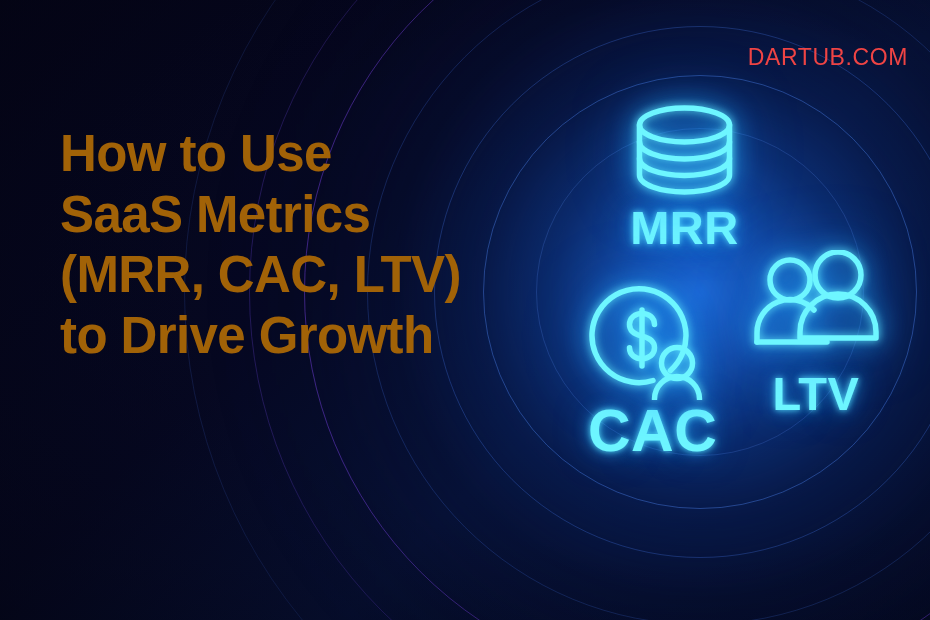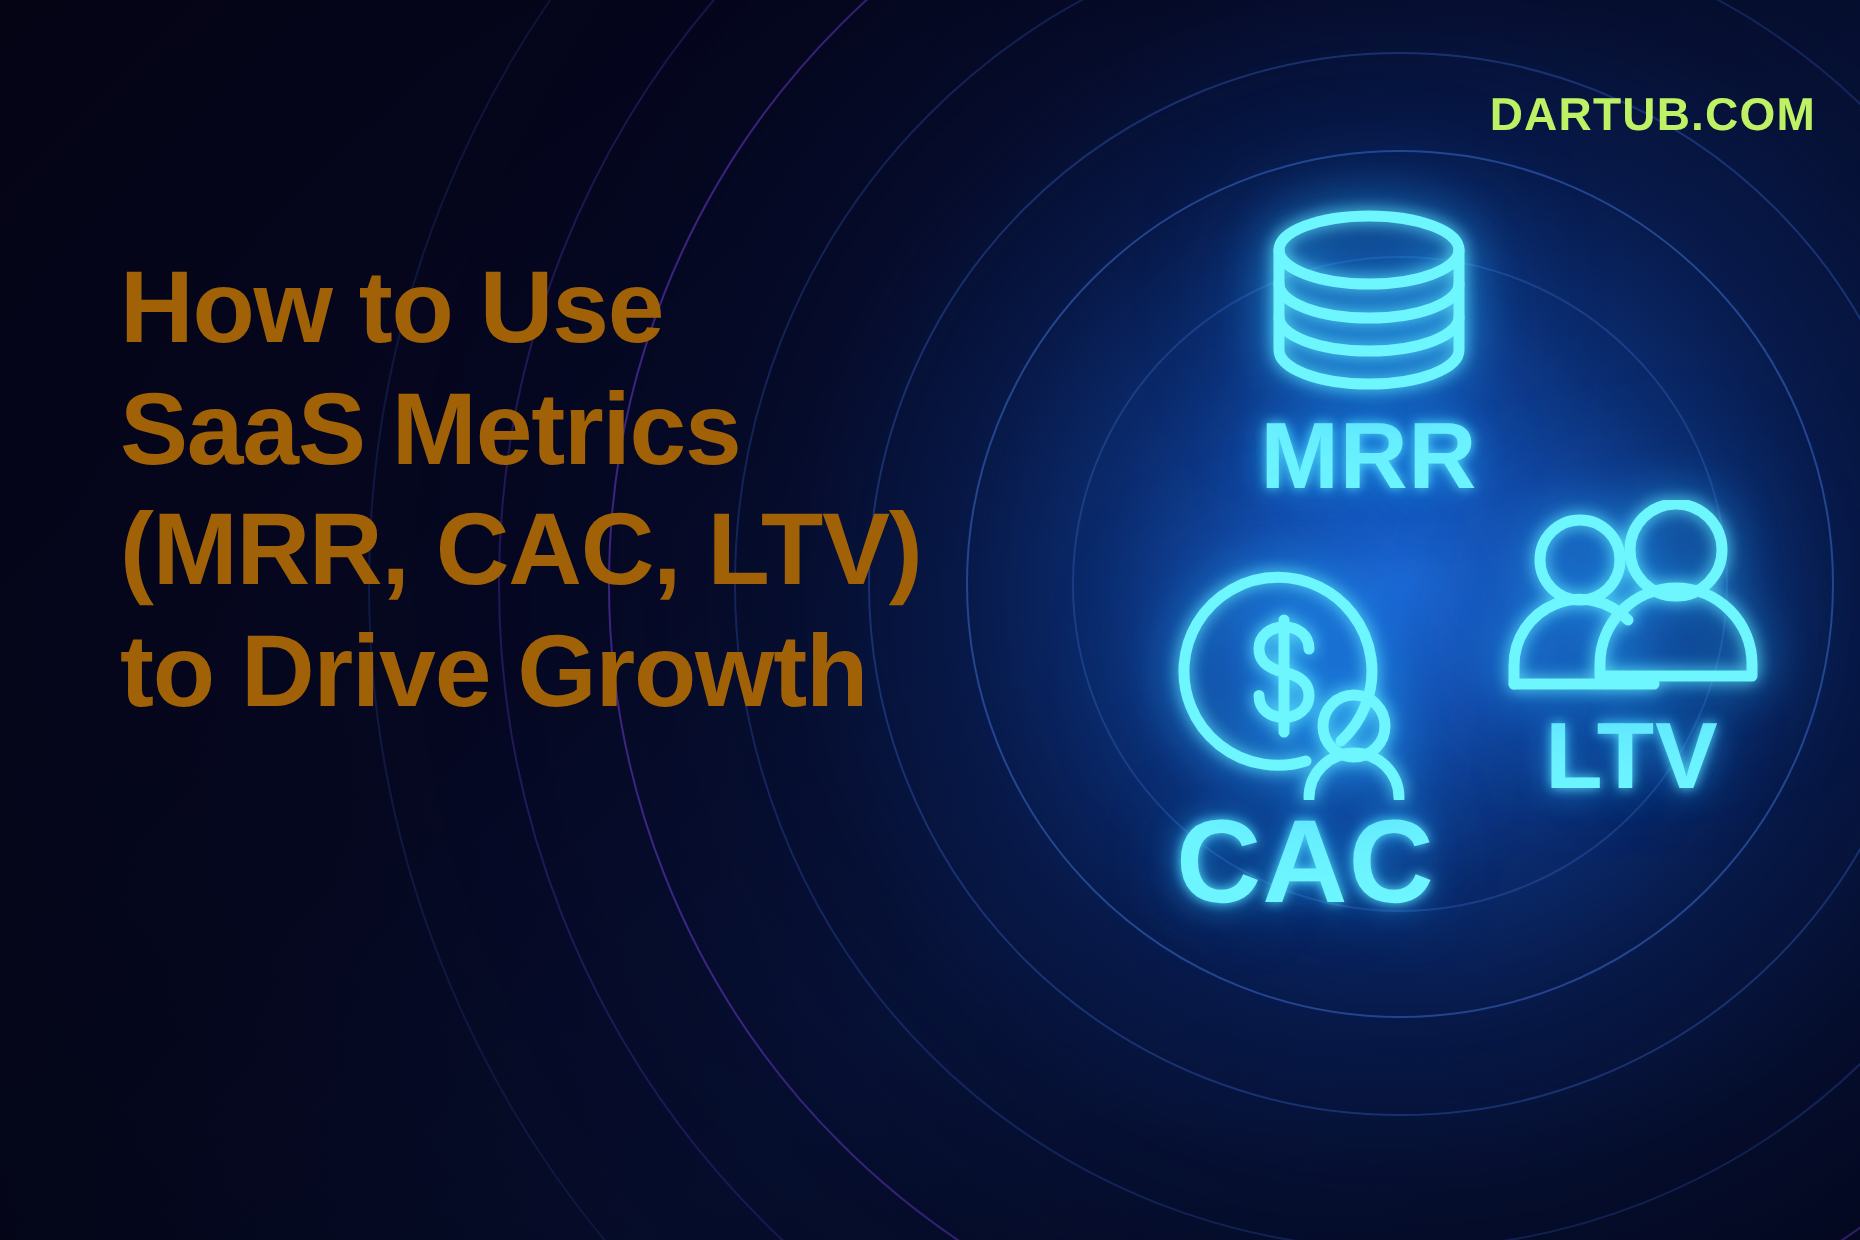--- a/index.html
+++ b/index.html
@@ -82,23 +82,23 @@
     line-height: 1.19;
     letter-spacing: -0.6px;
     white-space: pre-line;
   }
 
   
   .watermark {
     position: absolute;
     right: 22px;
     top: 44px;
-    color: #bef264;
+    color: #ef4444;
     font-size: 23px;
-    font-weight: bold;
+    font-weight: normal;
     letter-spacing: 0.6px;
   }
 
   
   .metric {
     position: absolute;
     display: flex;
     flex-direction: column;
     align-items: center;
   }
@@ -126,21 +126,21 @@
     stroke-linejoin: round;
   }
 
   #metric-mrr { left: 622px; top: 100px; }
   #metric-mrr .label { font-size: 47px; margin-top: 4px; }
 
   #metric-cac { left: 576px; top: 282px; }
   #metric-cac .label { font-size: 59px; margin-top: 2px; margin-left: 12px; }
 
   #metric-ltv { left: 752px; top: 250px; }
-  #metric-ltv .label { font-size: 47px; margin-top: 2px; text-align: right; }
+  #metric-ltv .label { font-size: 47px; margin-top: 18px; text-align: right; }
 </style>
 </head>
 <body>
 
 <div id="stage">
 
   <div class="bg-base"></div>
   <div class="bg-glow"></div>
 
   <div class="ring r7"></div>

